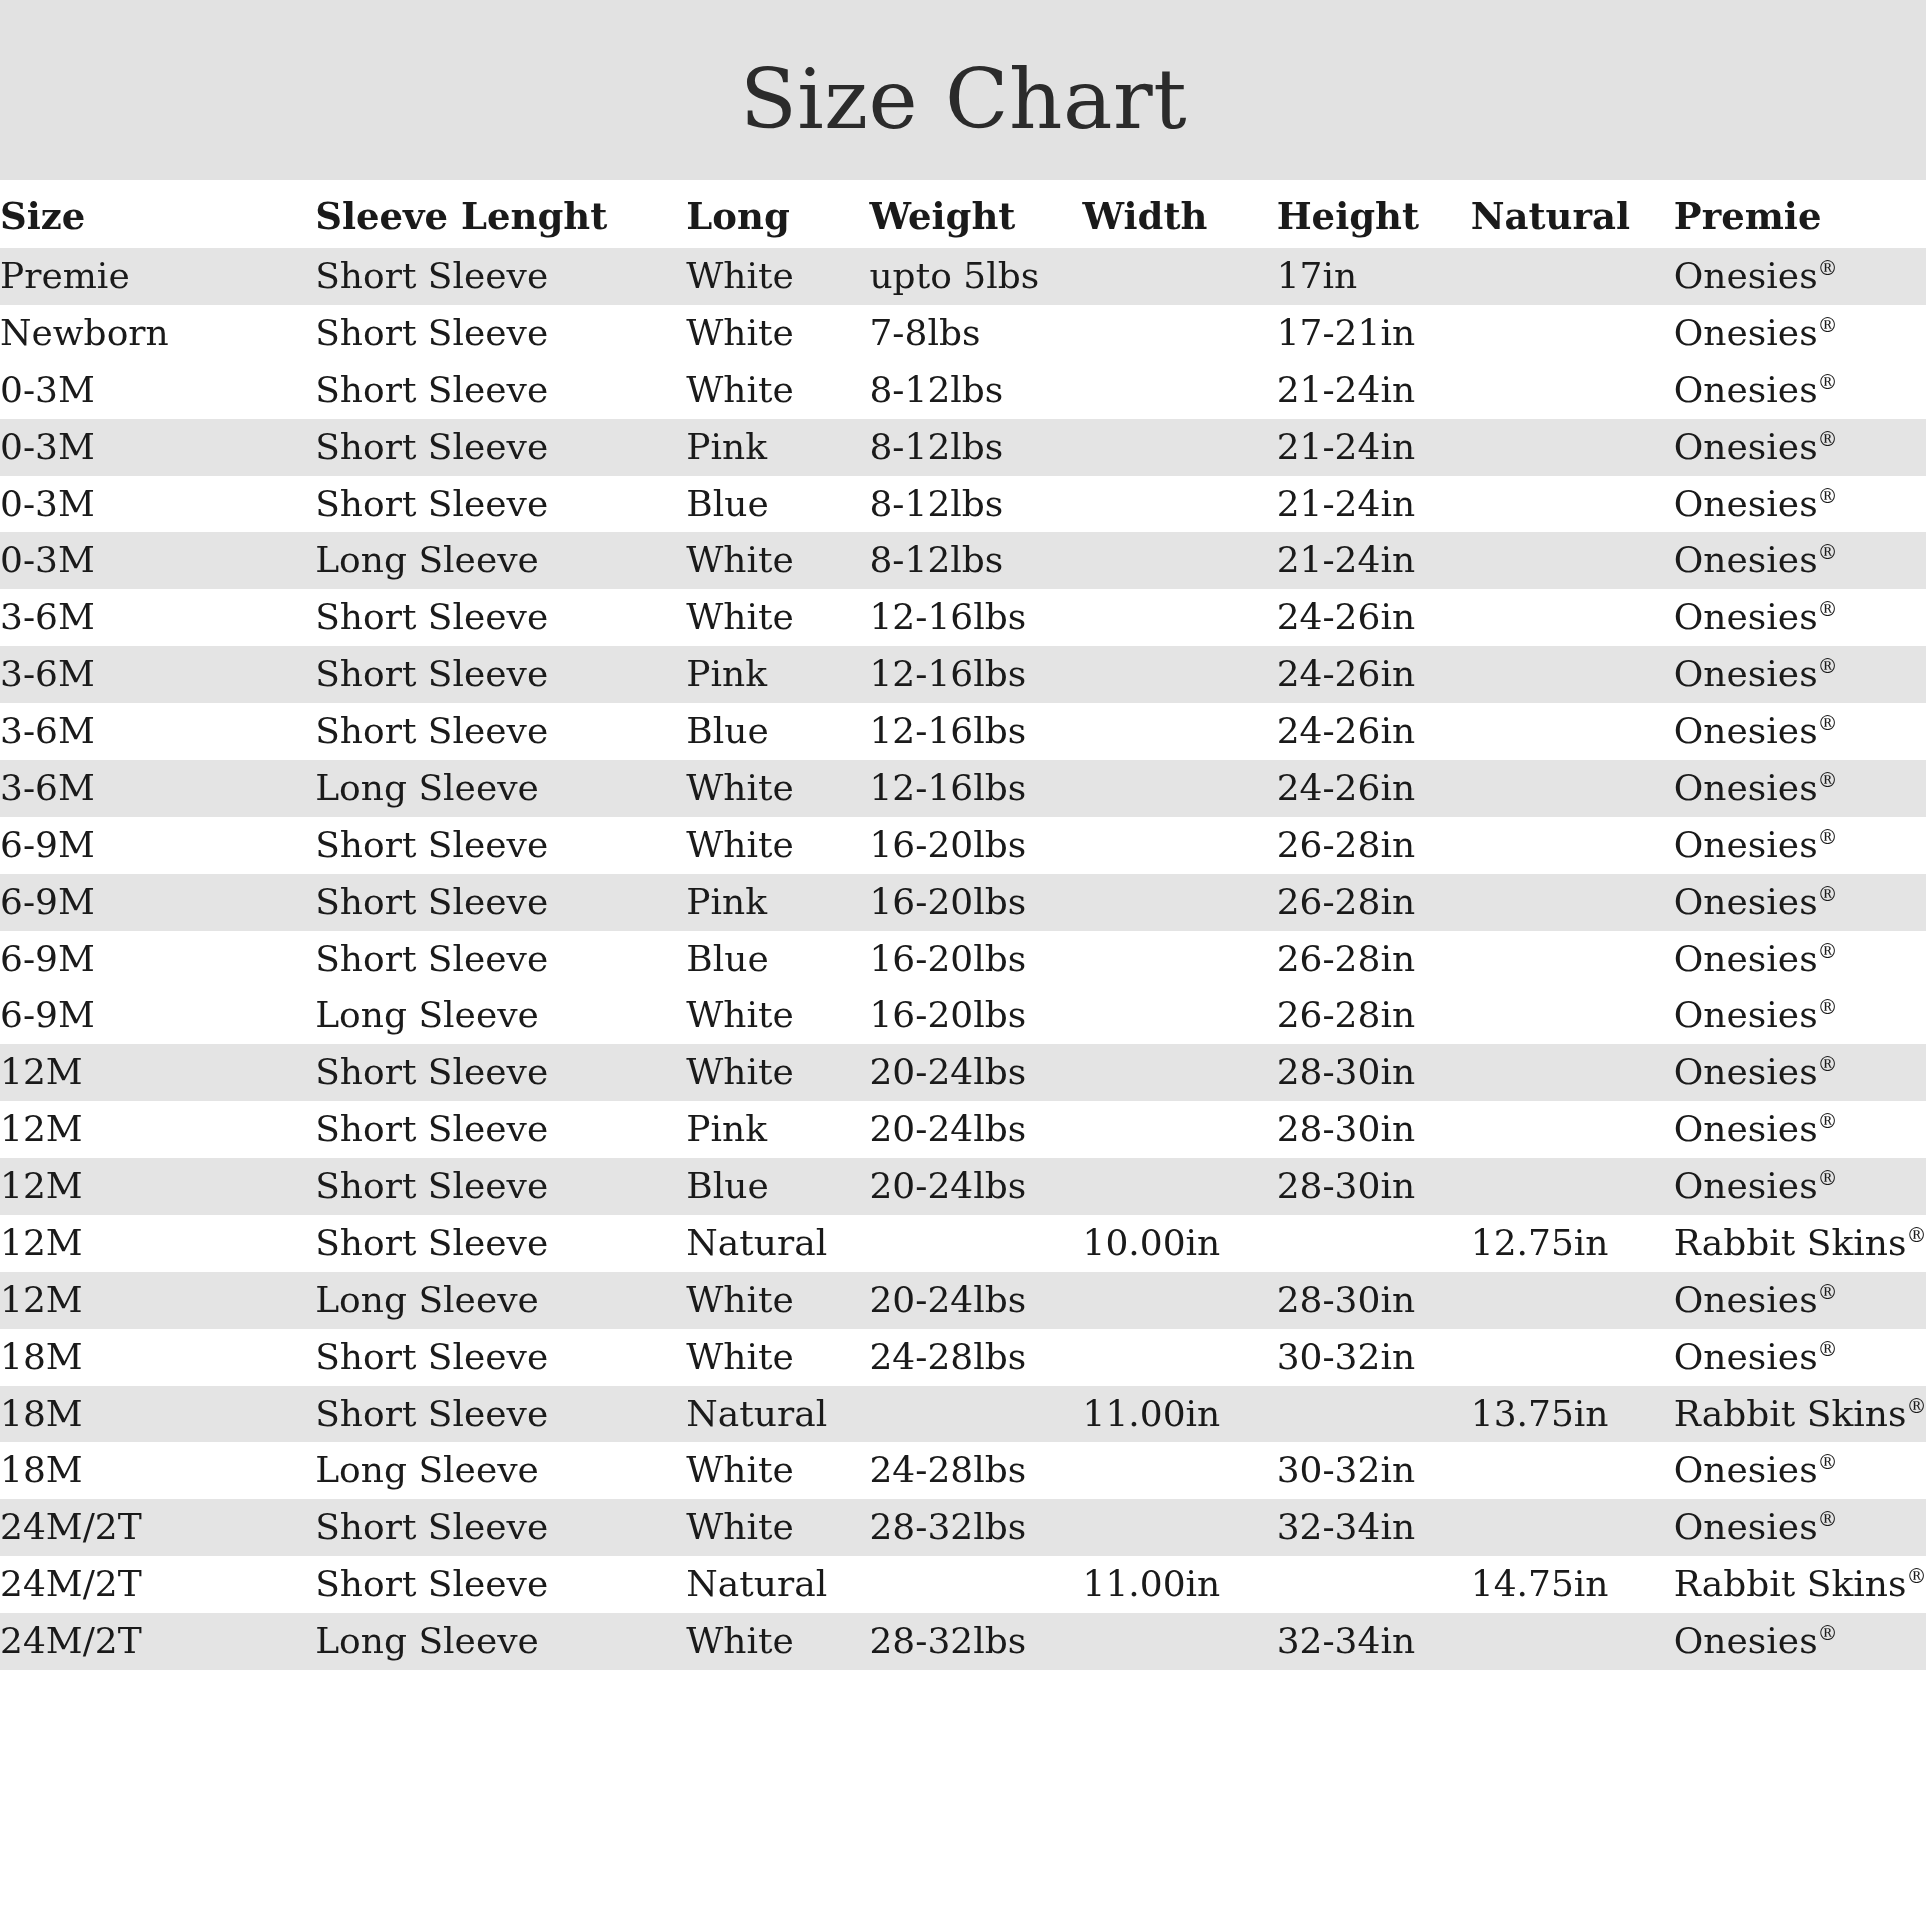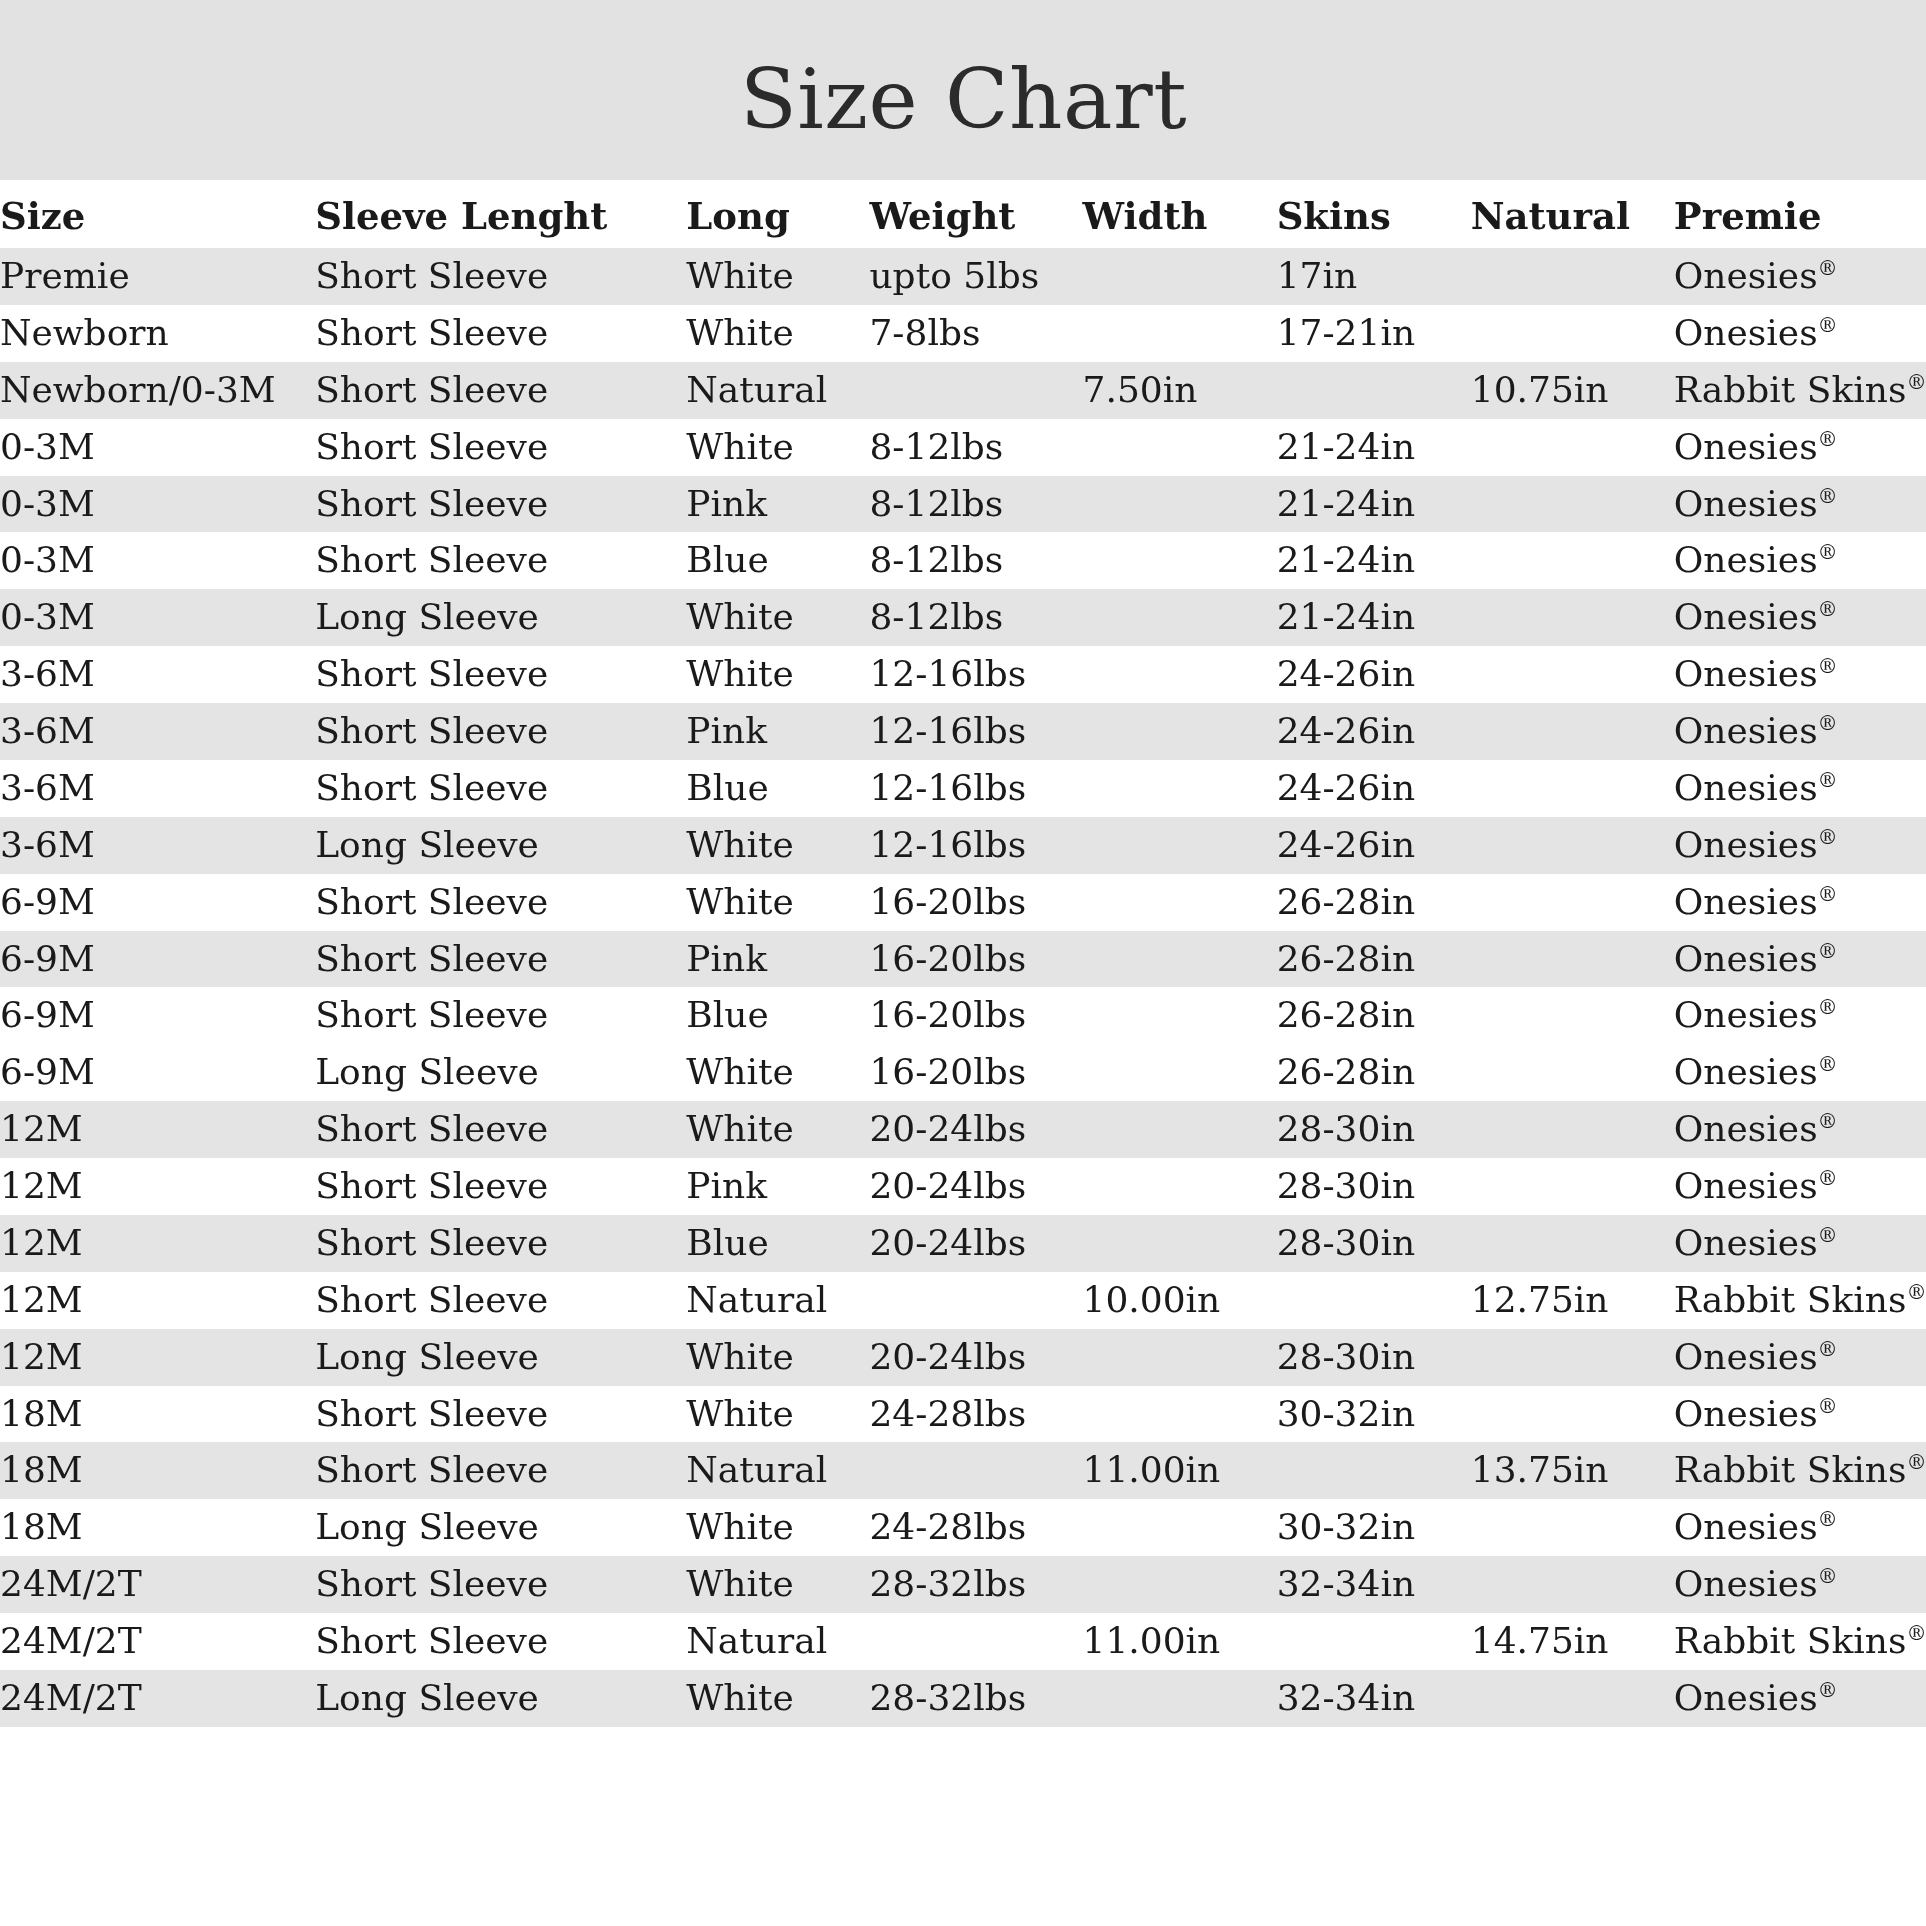--- a/index.html
+++ b/index.html
@@ -107,21 +107,21 @@
         <col class="c6">
         <col class="c7">
     </colgroup>
     <thead>
       <tr>
         <th class="pad-0">Size</th>
         <th class="pad-1">Sleeve Lenght</th>
         <th class="pad-2">Long</th>
         <th class="pad-3">Weight</th>
         <th class="pad-4">Width</th>
-        <th class="pad-5">Skins</th>
+        <th class="pad-5">Height</th>
         <th class="pad-6">Natural</th>
         <th class="pad-7">Premie</th>
       </tr>
     </thead>
     <tbody id="chart-body">
         <tr class="odd">
           <td class="pad-0">Premie</td>
           <td class="pad-1">Short Sleeve</td>
           <td class="pad-2">White</td>
           <td class="pad-3">upto 5lbs</td>
@@ -132,30 +132,20 @@
         </tr>
         <tr class="even">
           <td class="pad-0">Newborn</td>
           <td class="pad-1">Short Sleeve</td>
           <td class="pad-2">White</td>
           <td class="pad-3">7-8lbs</td>
           <td class="pad-4"></td>
           <td class="pad-5">17-21in</td>
           <td class="pad-6"></td>
           <td class="pad-7 brand-cell"><span>Onesies</span><sup class="reg">®</sup></td>
-        </tr>
-        <tr class="odd">
-          <td class="pad-0">Newborn/0-3M</td>
-          <td class="pad-1">Short Sleeve</td>
-          <td class="pad-2">Natural</td>
-          <td class="pad-3"></td>
-          <td class="pad-4">7.50in</td>
-          <td class="pad-5"></td>
-          <td class="pad-6">10.75in</td>
-          <td class="pad-7 brand-cell"><span>Rabbit Skins</span><sup class="reg">®</sup></td>
         </tr>
         <tr class="even">
           <td class="pad-0">0-3M</td>
           <td class="pad-1">Short Sleeve</td>
           <td class="pad-2">White</td>
           <td class="pad-3">8-12lbs</td>
           <td class="pad-4"></td>
           <td class="pad-5">21-24in</td>
           <td class="pad-6"></td>
           <td class="pad-7 brand-cell"><span>Onesies</span><sup class="reg">®</sup></td>

